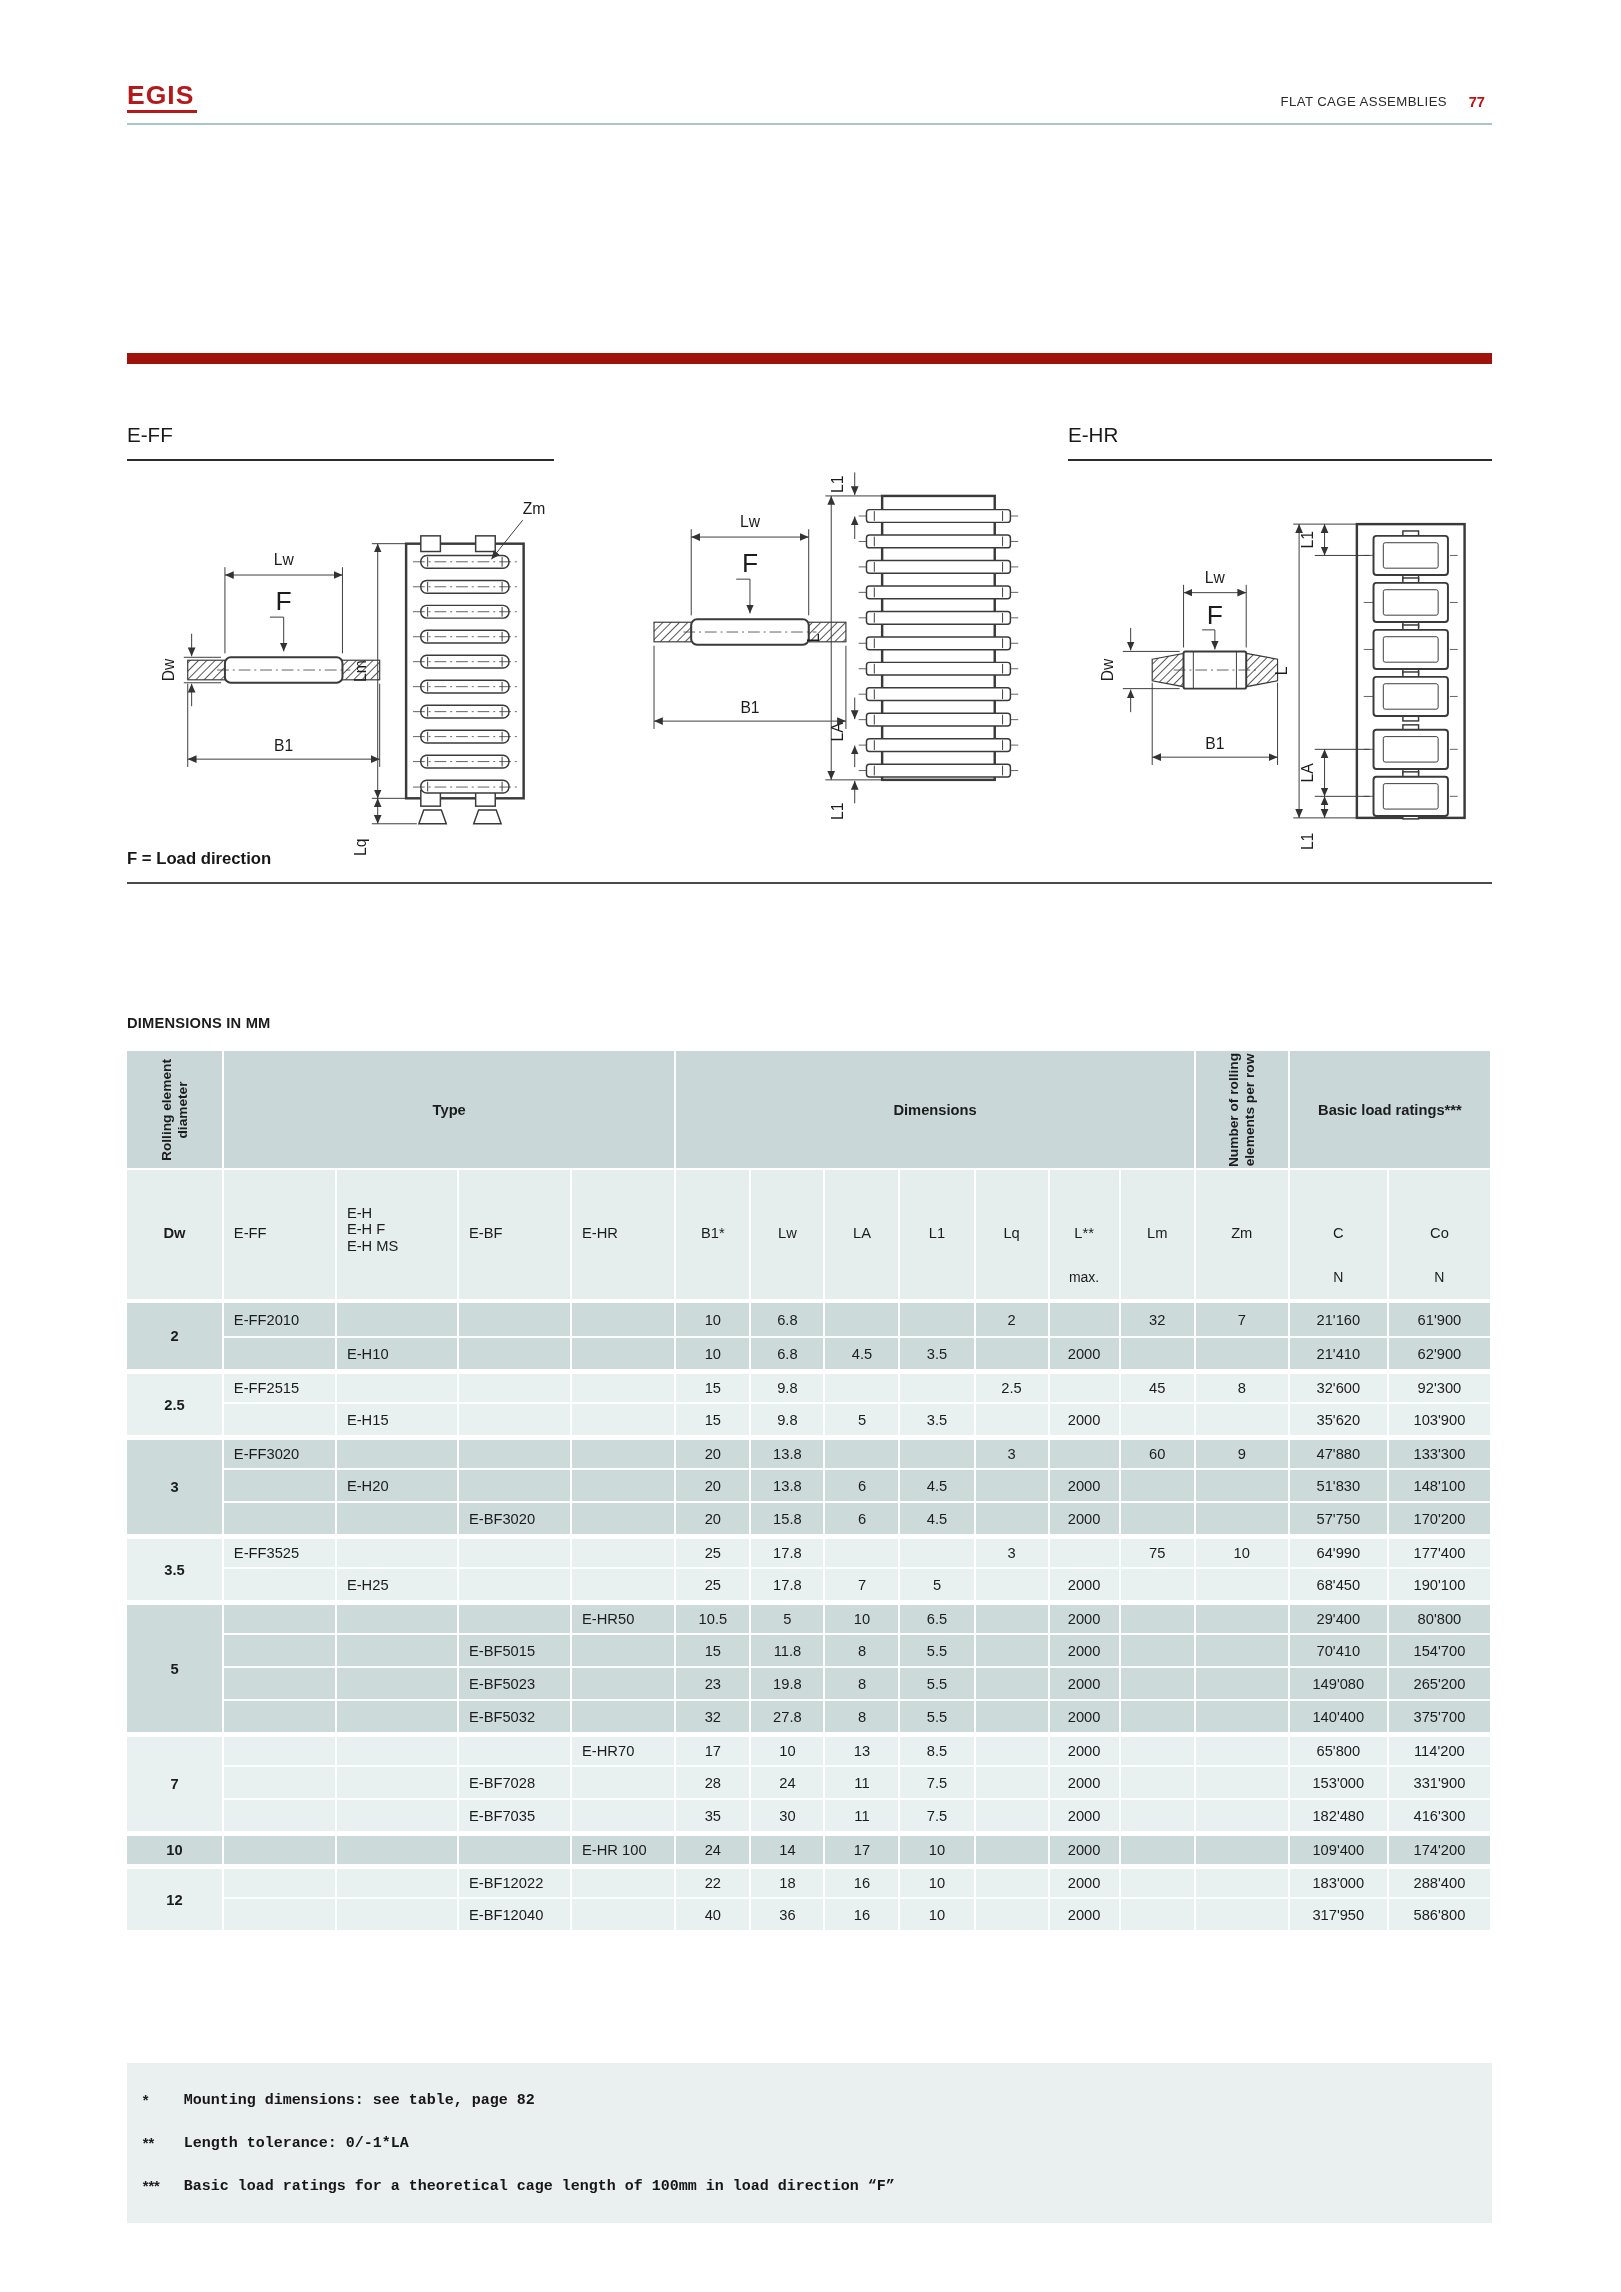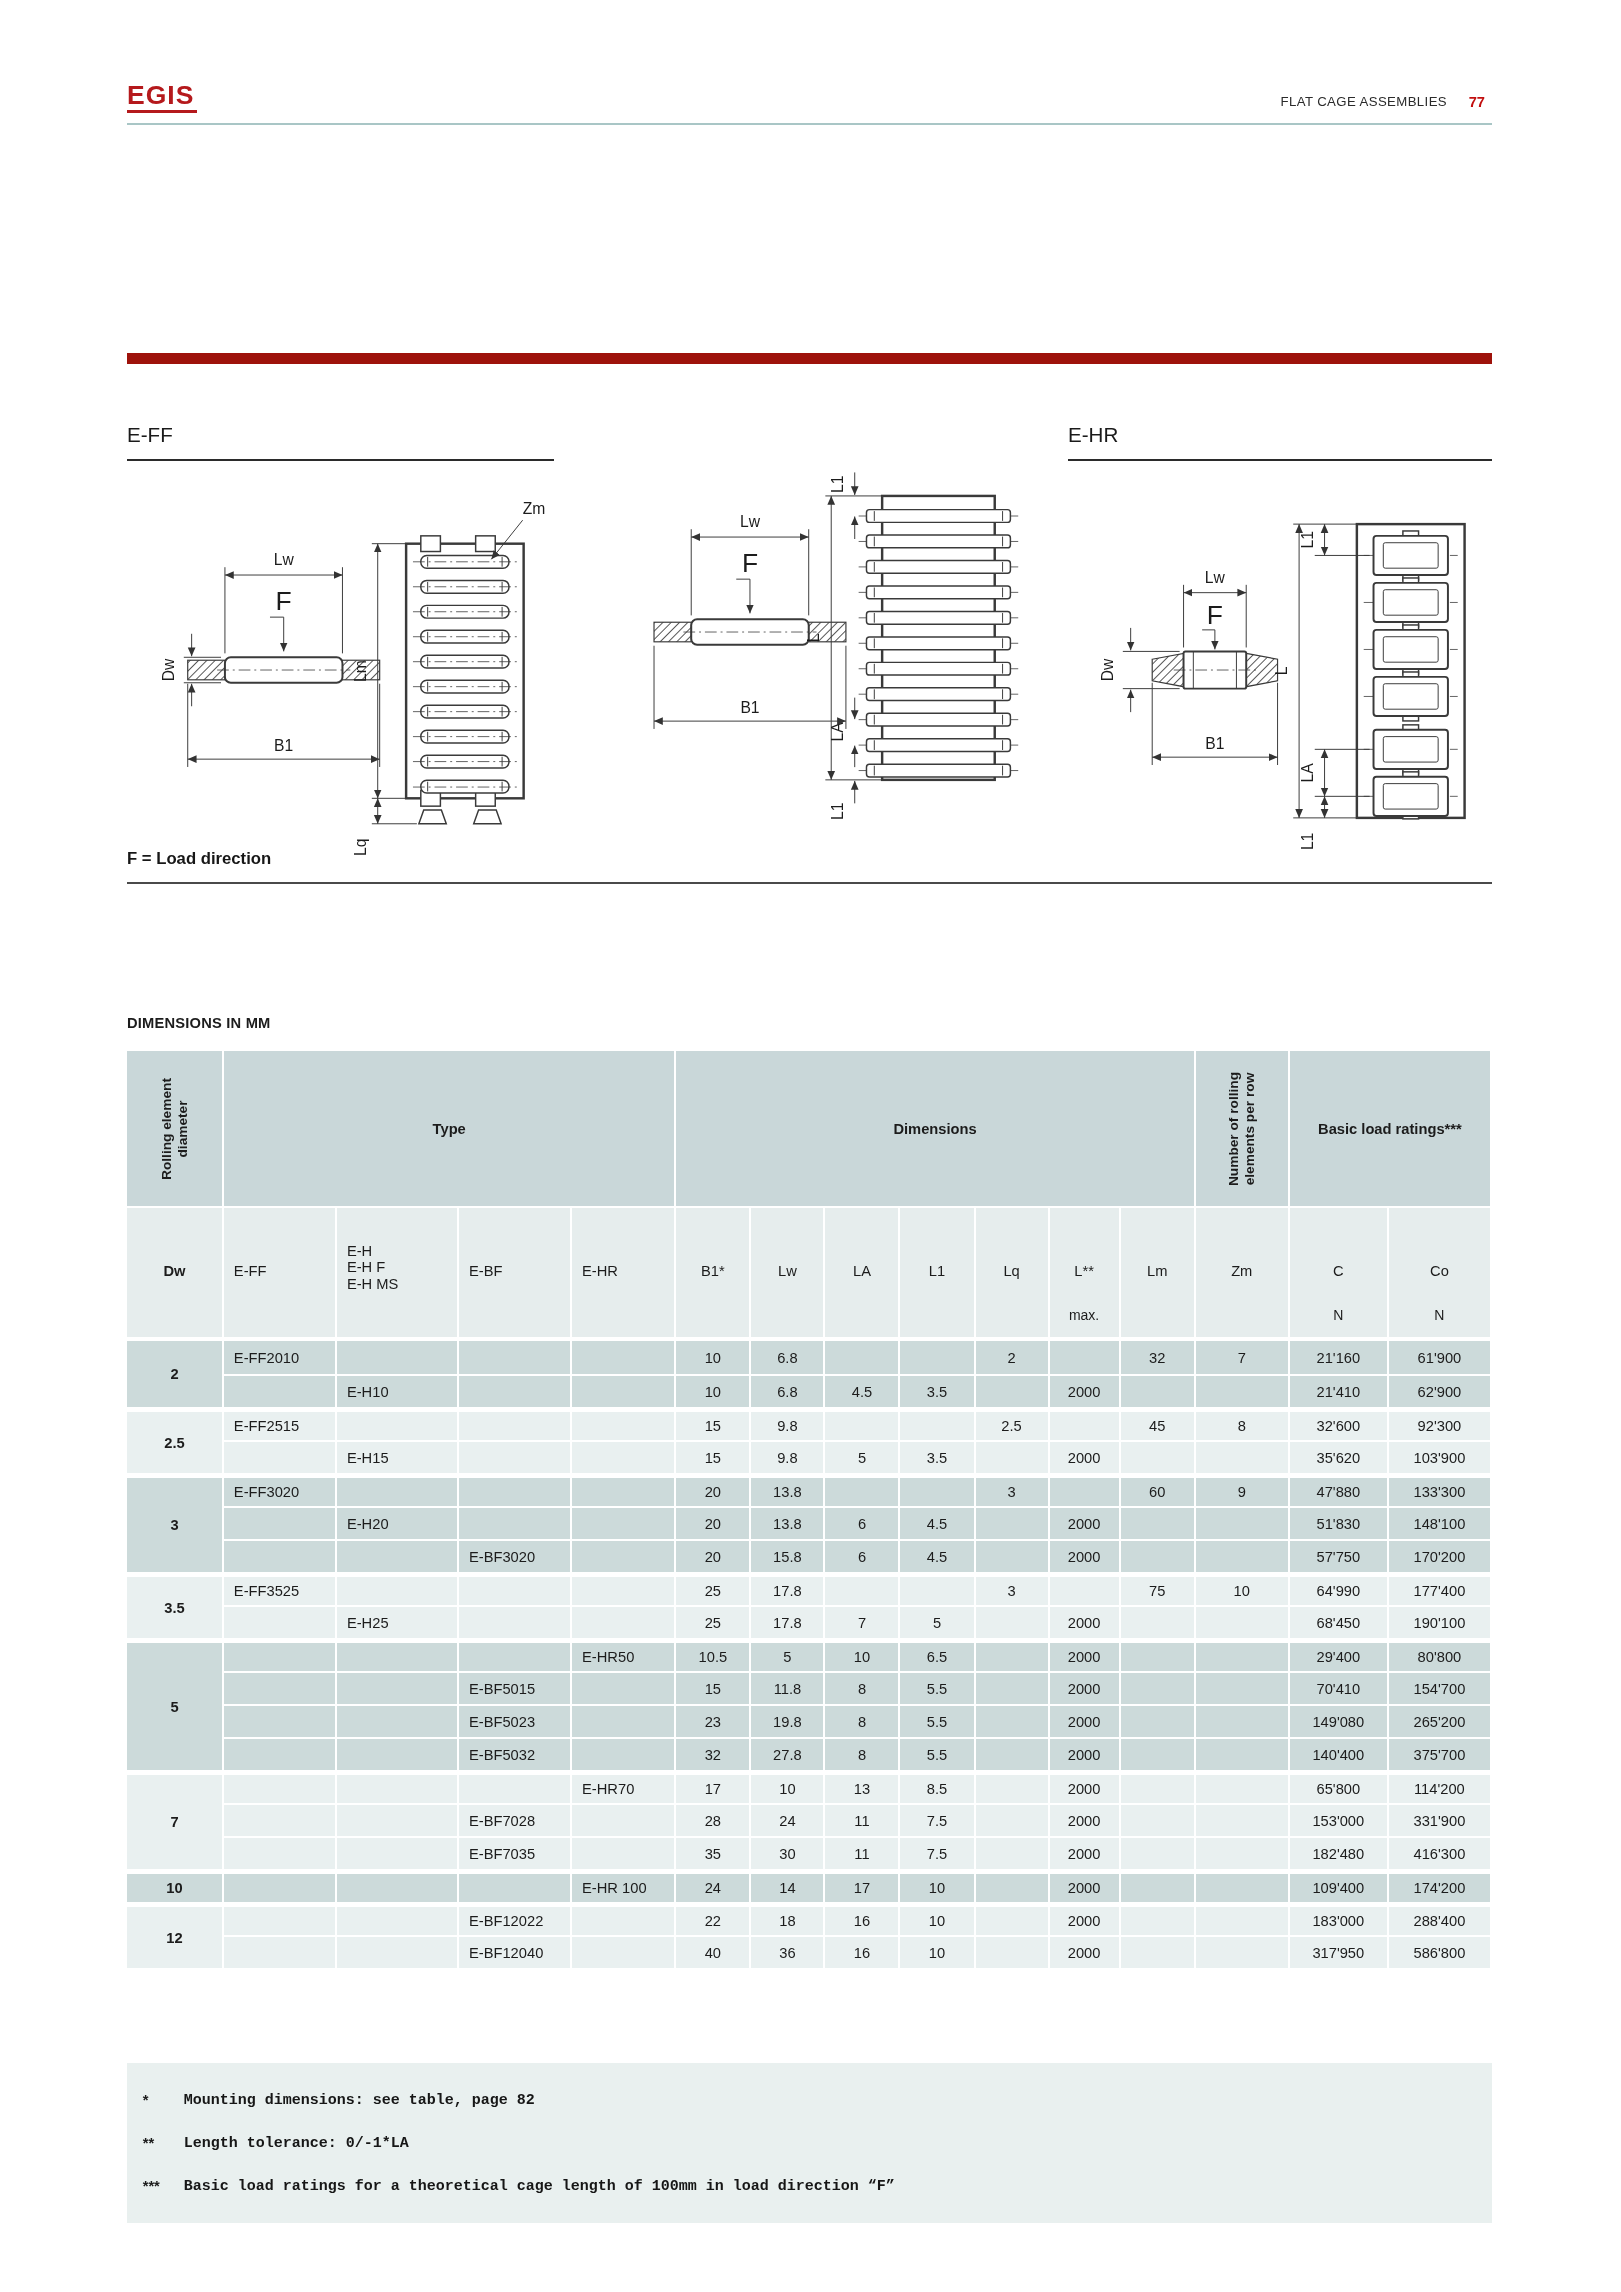--- a/index.html
+++ b/index.html
@@ -38,21 +38,21 @@
   svg text.big{font-size:27px;}
 
   .load-note{position:absolute;left:127px;top:849px;font-size:16.7px;font-weight:bold;color:#171717;}
   .rule2{position:absolute;left:127px;top:882px;width:1365px;height:2px;background:#4a4a4a;}
 
   
   .tbl-caption{position:absolute;left:127px;top:1015px;font-size:14.7px;font-weight:bold;letter-spacing:0.2px;}
   .dim-table{position:absolute;left:127px;top:1051px;border-collapse:separate;border-spacing:0;
              table-layout:fixed;width:1365px;font-size:14.7px;}
   .dim-table td,.dim-table th{border-right:2px solid #fff;box-sizing:border-box;padding:0;margin:0;}
-  .hA th{background:#c9d7d9;height:157px;border-bottom:2.9px solid #fff;font-size:14.7px;font-weight:bold;
+  .hA th{background:#c9d7d9;height:119px;border-bottom:2.9px solid #fff;font-size:14.7px;font-weight:bold;
          vertical-align:middle;text-align:center;position:relative;margin-top:20px;}
   .vert{position:absolute;left:50%;top:50%;transform:translate(-50%,-50%) rotate(-90deg);
         width:155px;line-height:1.2;font-weight:bold;font-size:13.7px;text-align:center;}
   .hB th{background:#e6eded;height:133px;border-bottom:4.9px solid #fff;position:relative;
          font-weight:normal;font-size:14.7px;}
   .hB .lab{position:absolute;top:50%;transform:translateY(-60%);left:0;right:0;text-align:center;}
   .hB .lab.lft{text-align:left;padding-left:9.8px;}
   .hB .lab.stack{line-height:16.7px;}
   .hB .lab.bld{font-weight:bold;}
   .hB .sub{position:absolute;bottom:13.7px;left:0;right:0;text-align:center;font-size:14px;}

